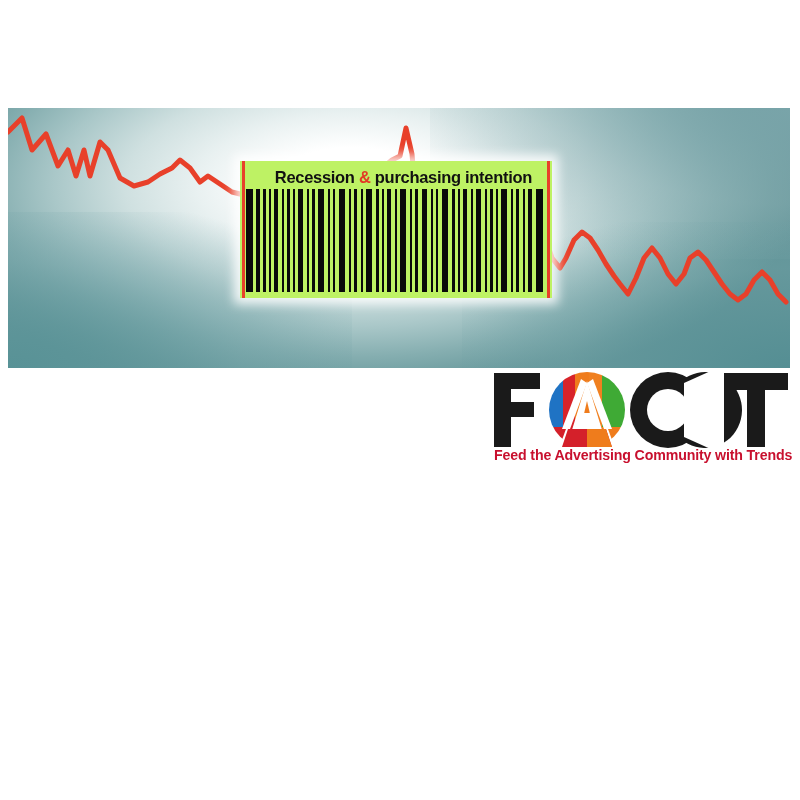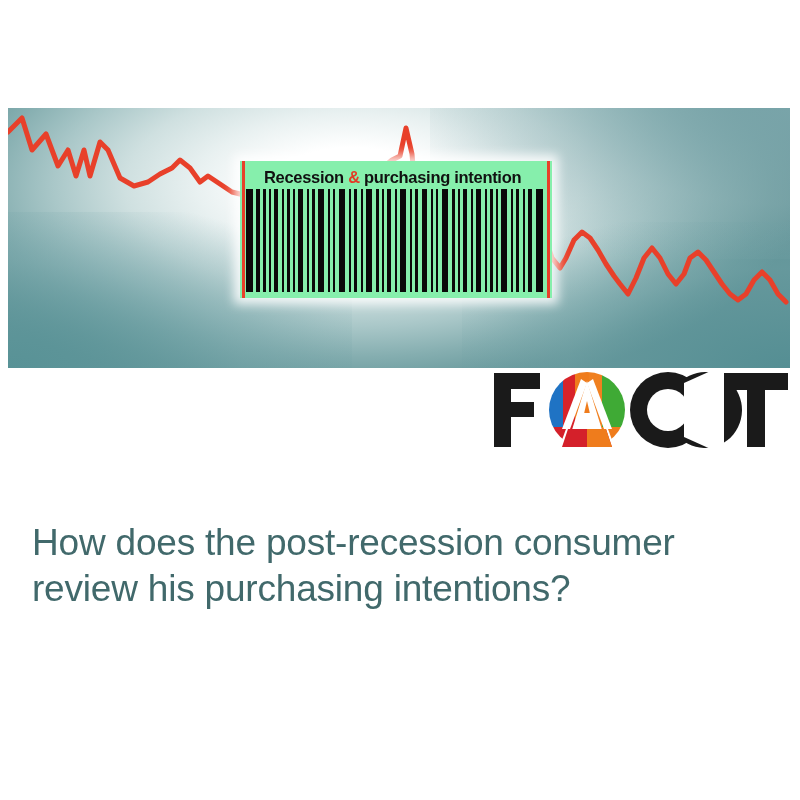--- a/index.html
+++ b/index.html
@@ -64,22 +64,23 @@
     height: 100%;
   }
 
   
   #barcode-block {
     position: absolute;
     left: 240px;
     top: 161px;
     width: 312px;
     height: 137px;
-    background: #86efac;
+    background: #bef264;
     box-shadow: 0 0 10px 6px rgba(255,255,255,0.85);
+    text-align: right;
   }
   #barcode-title {
     position: absolute;
     left: 24px;
     top: 4px;
     width: 268px;
     height: 24px;
     font-family: "Liberation Sans", sans-serif;
     font-weight: bold;
     font-size: 16.5px;
@@ -281,17 +282,17 @@
       <circle cx="176" cy="39" r="21" fill="#ffffff"></circle>
       <path d="M192 12 L232 -6 L232 84 L192 66 Z" fill="#ffffff"></path>
     </g>
 
     <g>
       <rect x="232" y="2" width="64" height="17" fill="#1a1a1a"></rect>
       <rect x="255" y="2" width="18" height="74" fill="#1a1a1a"></rect>
     </g>
   </svg>
 
+  <div id="fact-tagline">Feed the Advertising Community with Trends</div>
 </div>
 
 <div id="title-block">
-  <h1 id="page-title">How does the post-recession consumer review his purchasing intentions?</h1>
 </div>
 
 </body></html>

